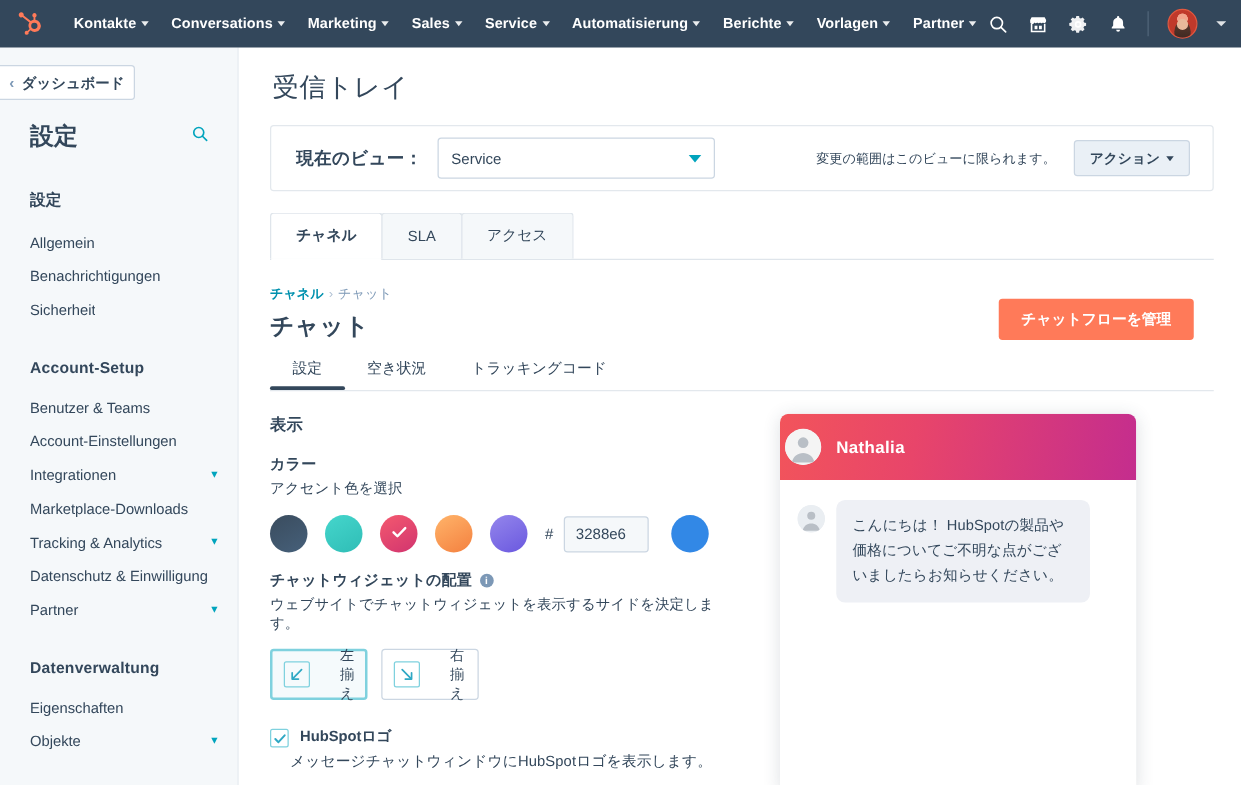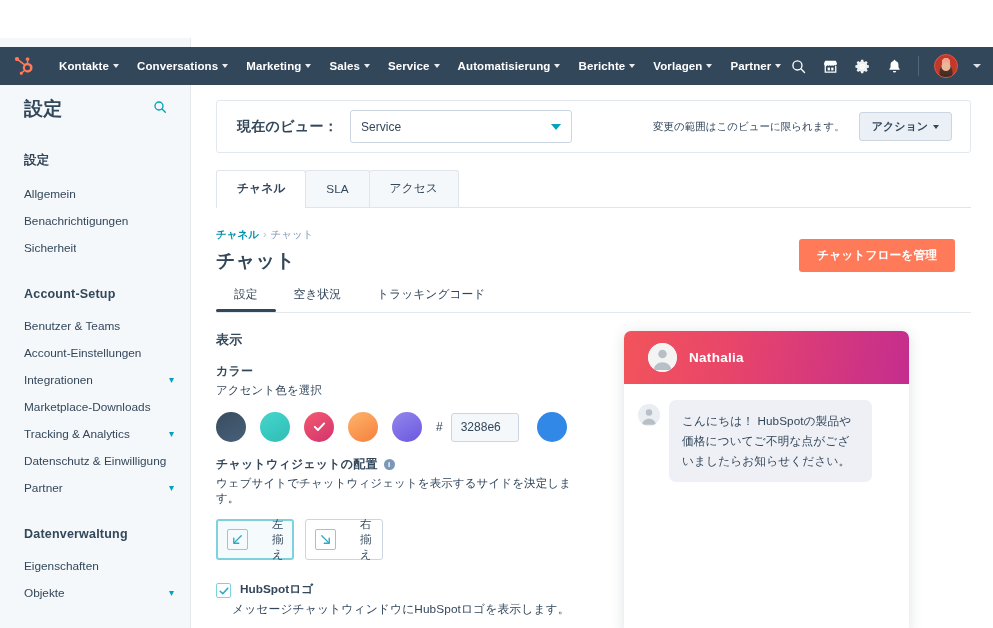--- a/index.html
+++ b/index.html
@@ -10,21 +10,21 @@
     overflow: hidden;
   }
   body { position: relative; }
 
   
   .topnav {
     height: 38px; width: 993px;
     background: #33475b;
     display: flex; align-items: center;
     padding: 0 12px 0 14px;
-    position: relative; z-index: 40; margin-top: 47px;
+    position: relative; z-index: 40;
   }
   .hs-logo { width: 22px; height: 22px; flex: 0 0 auto; margin-right: 14px; }
   .nav-items { display: flex; align-items: center; gap: 0px; }
   .nav-item {
     color: #ffffff; font-size: 11.5px; font-weight: 600;
     padding: 0 9px; white-space: nowrap; cursor: pointer;
     display: flex; align-items: center; gap: 4px; letter-spacing: .1px;
   }
   .caret-down {
     width: 0; height: 0; border-left: 3.5px solid transparent;
@@ -202,21 +202,21 @@
 
   
   .chat-preview {
     width: 285px; margin-left: 30px; flex:0 0 auto;
     background:#fff; border-radius: 7px 7px 0 0;
     box-shadow: 0 2px 14px rgba(45,62,80,.16);
     height: 300px; overflow:hidden;
   }
   .chat-head {
     height: 53px; background: linear-gradient(100deg, #f2545b 0%, #e8456a 38%, #c42d8e 100%);
-    display:flex; align-items:center; padding: 0 24px; gap: 12px;
+    display:flex; align-items:center; padding: 0 4px; gap: 12px;
   }
   .chat-av {
     width: 29px; height: 29px; border-radius:50%; background:#f1f1f1;
     display:flex; align-items:flex-end; justify-content:center; overflow:hidden; flex:0 0 auto;
   }
   .chat-name { color:#fff; font-size: 13.5px; font-weight:700; letter-spacing:.3px; }
   .chat-body { padding: 16px 14px 0 14px; display:flex; gap: 9px; }
   .msg-av {
     width: 22px; height: 22px; border-radius:50%; background:#eaeef2;
     display:flex; align-items:flex-end; justify-content:center; overflow:hidden; flex:0 0 auto;

